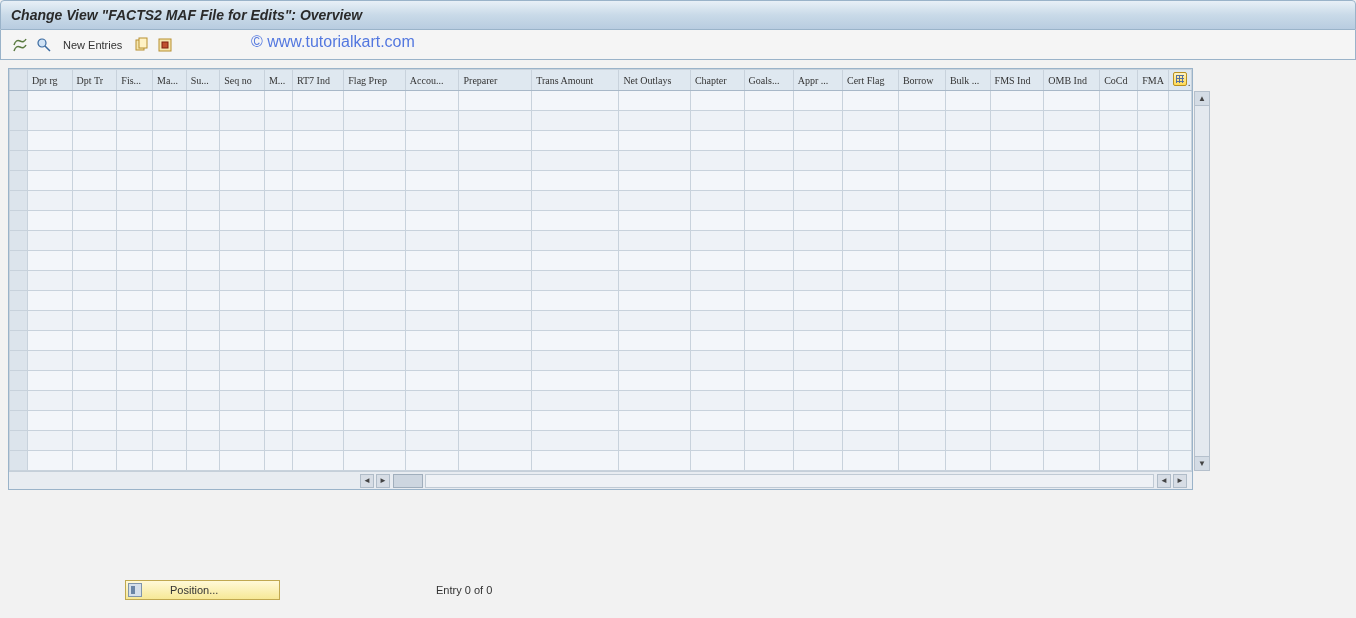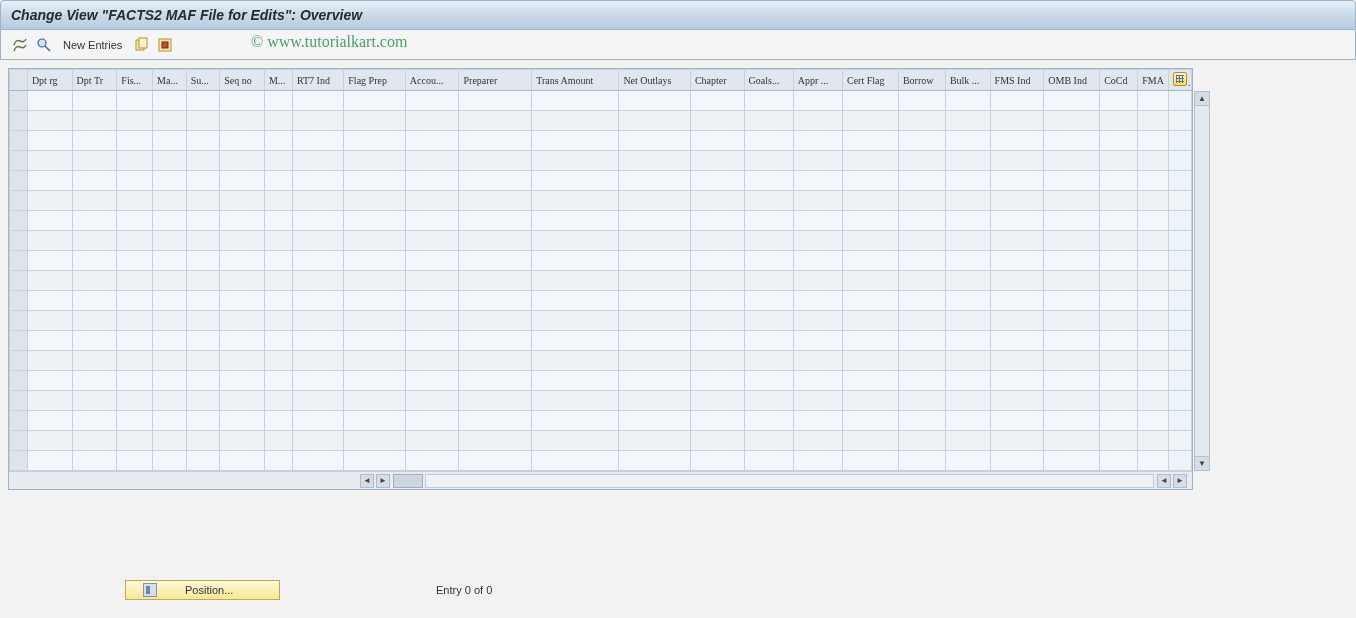--- a/index.html
+++ b/index.html
@@ -47,23 +47,23 @@
       color: #333;
       font-size: 11px;
       cursor: pointer;
       margin: 0 4px;
     }
     .watermark {
       position: absolute;
       left: 250px;
       top: 3px;
       font-size: 16px;
-      color: #15803d;
+      color: #1d4ed8;
       opacity: 0.75;
-      font-family: Liberation Serif, serif;
+      font-family: Liberation Sans, sans-serif;
       pointer-events: none;
     }
     .panel {
       margin: 8px;
       border: 1px solid #9ab3c9;
       background: #fff;
       width: 1185px;
       position: relative;
     }
     .panel-header {
@@ -208,21 +208,21 @@
       left: 125px;
       display: flex;
       align-items: center;
       gap: 60px;
     }
     .position-btn {
       display: flex;
       align-items: center;
       background: linear-gradient(to bottom, #fff9d8, #f6e896);
       border: 1px solid #c0a850;
-      padding: 1px 30px 1px 17px;
+      padding: 1px 30px 1px 2px;
       height: 20px;
       cursor: pointer;
       font-size: 11px;
       color: #333;
       width: 155px;
       justify-content: flex-start;
       gap: 28px;
     }
     .position-btn .pos-icon {
       width: 14px;

